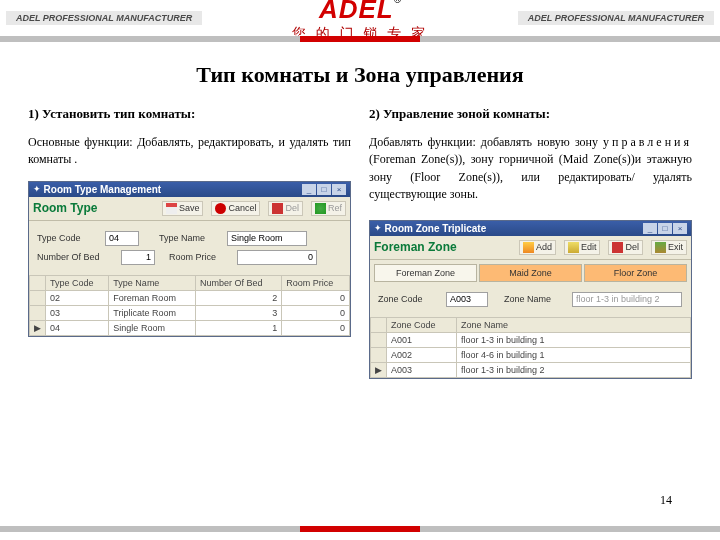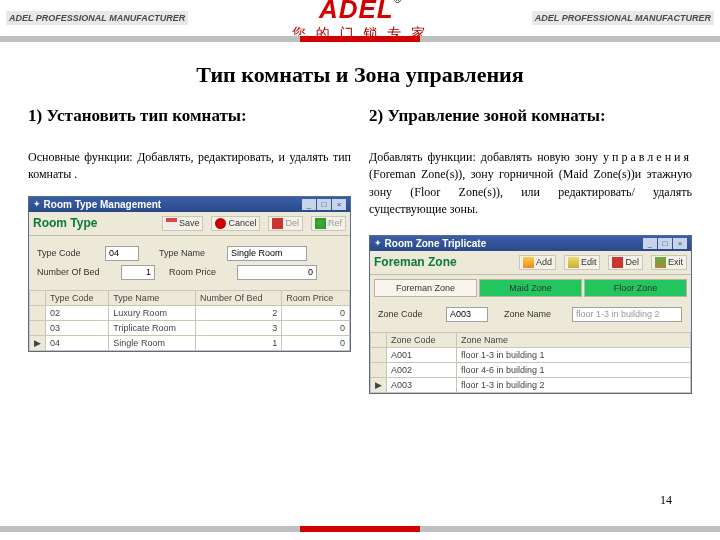--- a/index.html
+++ b/index.html
@@ -1,29 +1,29 @@
 <!DOCTYPE html>
 <html><head>
 <meta charset="utf-8">
 <style>
   *{box-sizing:border-box;margin:0;padding:0}
   body{width:720px;height:540px;font-family:Arial,sans-serif;background:#fff;position:relative;overflow:hidden}
   .topbar{display:flex;align-items:center;justify-content:space-between;height:36px;padding:0 6px}
-  .sidebrand{background:#e8e8e8;color:#4a4a4a;font-size:9px;font-style:italic;font-weight:bold;padding:2px 3px}
+  .sidebrand{background:#e8e8e8;color:#4a4a4a;font-size:9px;font-style:italic;font-weight:bold;padding:2px 10px}
   .logo{text-align:center}
   .logo-main{color:#d20000;font-weight:900;font-size:26px;font-style:italic;letter-spacing:1px}
   .logo-r{font-size:10px;vertical-align:top}
   .logo-sub{font-size:14px;color:#b00000;letter-spacing:3px}
   .divider{display:flex;height:6px}
   .divider .grey{flex:1;background:#bfbfbf}
   .divider .red{width:120px;background:#d20000}
   .title{text-align:center;font-size:22px;font-weight:bold;margin:20px 0 18px;font-family:"Times New Roman",serif}
   .cols{display:flex;gap:18px;padding:0 28px}
   .col{flex:1}
-  .col h4{font-size:17px;font-weight:bold;margin-bottom:23px;font-family:"Times New Roman",serif}
+  .col h4{font-size:13px;font-weight:bold;margin-bottom:12px;font-family:"Times New Roman",serif}
   .col p{font-size:12px;text-align:justify;line-height:1.45;font-family:"Times New Roman",serif}
   .mgr{letter-spacing:3px}
   .win{border:1px solid #5a6a8a;margin-top:12px;font-size:10px;background:#ece9d8}
   .tb{background:linear-gradient(#3a5ea8,#2a4a88);color:#fff;padding:2px 4px;display:flex;align-items:center;gap:3px}
   .tb-icn{font-size:9px}
   .tb-txt{flex:1;font-weight:bold}
   .wc{display:flex;gap:1px}
   .wc span{background:#c8d4e8;color:#2a4a88;width:14px;height:11px;font-size:8px;line-height:11px;text-align:center}
   .toolbar{display:flex;align-items:center;padding:4px;gap:8px;border-bottom:1px solid #c0bca8}
   .gtxt{color:#0a7a3a;font-weight:bold;font-size:12px}
@@ -41,21 +41,21 @@
   .frow{display:flex;align-items:center;gap:6px;margin:4px 0}
   .frow label{width:62px;text-align:left;color:#333}
   .frow input{border:1px solid #a0a0a0;background:#fff;padding:1px 3px;font-size:9px;height:15px}
   .frow input.sm{width:34px}
   .frow input.md{width:80px}
   table{width:100%;border-collapse:collapse;font-size:9px;background:#fff}
   th,td{border:1px solid #c9c6b8;padding:1px 4px;text-align:left;color:#444;height:15px}
   th{background:#ece9d8;font-weight:normal}
   .rowmark{width:14px;text-align:center;background:#ece9d8;border:1px solid #c9c6b8}
   .tabs{display:flex;padding:4px 4px 0;gap:2px}
-  .tab{flex:1;text-align:center;font-size:9px;padding:3px 2px;border:1px solid #b8b4a0;background:#22c55e;color:#333}
+  .tab{flex:1;text-align:center;font-size:9px;padding:3px 2px;border:1px solid #b8b4a0;background:#fdba74;color:#333}
   .tab.active{background:#f8f6ec}
   .bottombar{position:absolute;bottom:8px;left:0;right:0}
   .pagenum{position:absolute;bottom:32px;right:48px;font-size:12px;font-family:"Times New Roman",serif}
 </style>
 </head>
 <body>
 
 <div class="topbar">
   <div class="sidebrand">ADEL PROFESSIONAL MANUFACTURER</div>
   <div class="logo">
@@ -126,21 +126,21 @@
             <tr>
               <th class="rowmark"></th>
               <th>Type Code</th>
               <th>Type Name</th>
               <th>Number Of Bed</th>
               <th>Room Price</th>
             </tr>
         <tr>
               <td class="rowmark"></td>
               <td>02</td>
-              <td>Luxury Room</td>
+              <td>Foreman Room</td>
               <td style="text-align:right">2</td>
               <td style="text-align:right">0</td>
             </tr>
         <tr>
               <td class="rowmark"></td>
               <td>03</td>
               <td>Triplicate Room</td>
               <td style="text-align:right">3</td>
               <td style="text-align:right">0</td>
             </tr>

